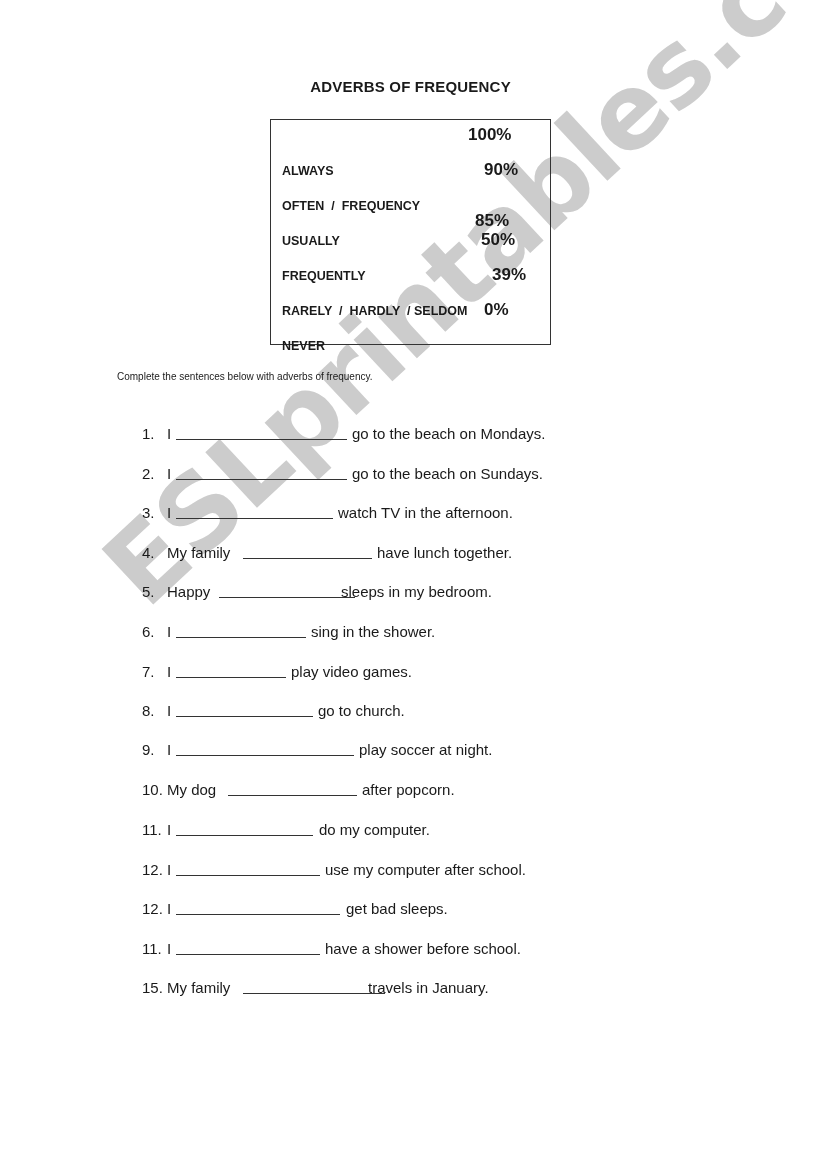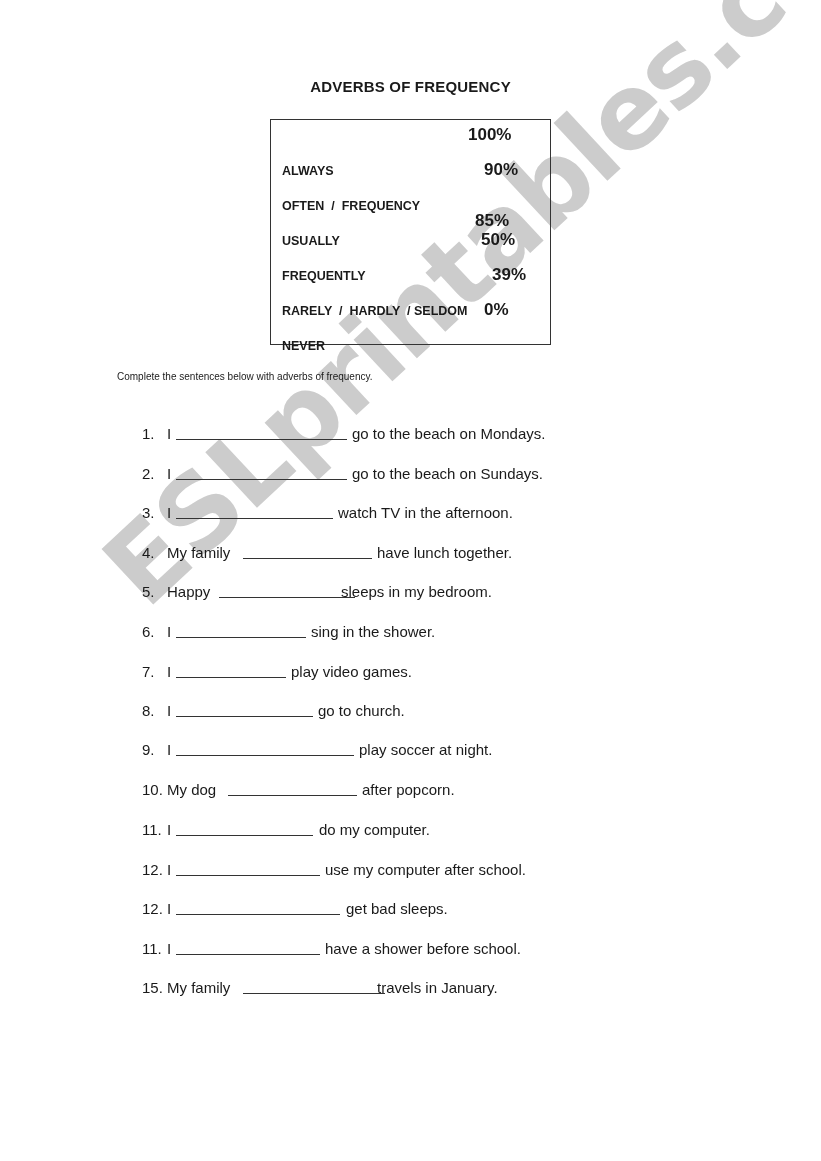--- a/index.html
+++ b/index.html
@@ -150,16 +150,16 @@
     <div class="item" style="top:939px">
       <span class="num">11.</span>
       <span class="subj" style="left:167px">I</span>
       <span class="blank" style="left:176px;width:144px"></span>
       <span class="rest" style="left:325px">have a shower before school.</span>
     </div>
     <div class="item" style="top:978px">
       <span class="num">15.</span>
       <span class="subj" style="left:167px">My family</span>
       <span class="blank" style="left:243px;width:142px"></span>
-      <span class="rest" style="left:377px">travels in January.</span>
+      <span class="rest" style="left:368px">travels in January.</span>
     </div>
   </div>
 </div>
 
 </body></html>

